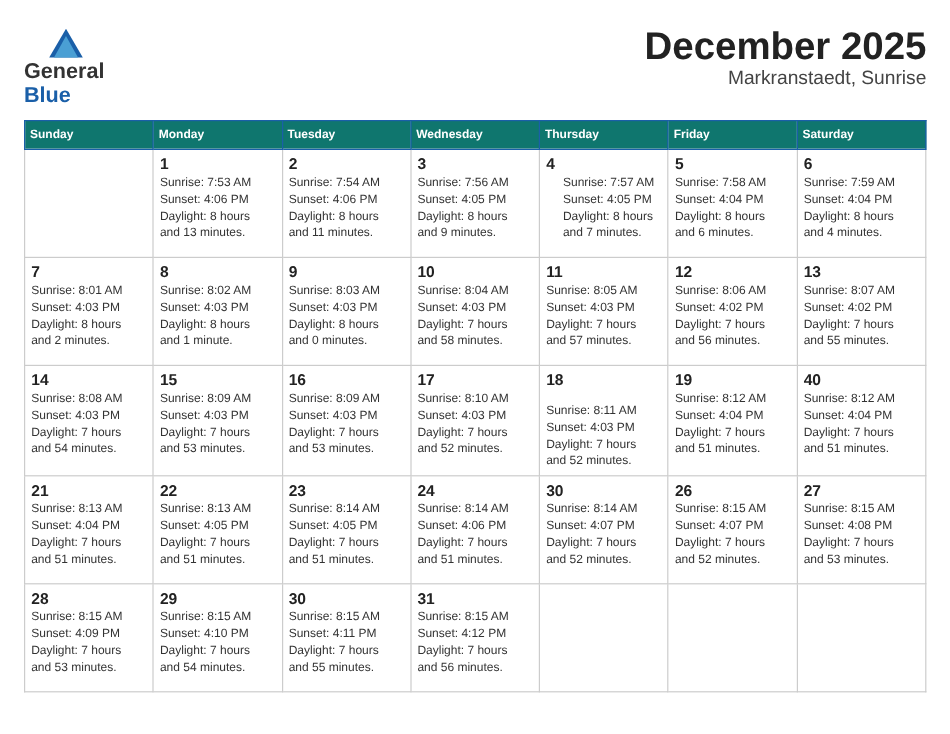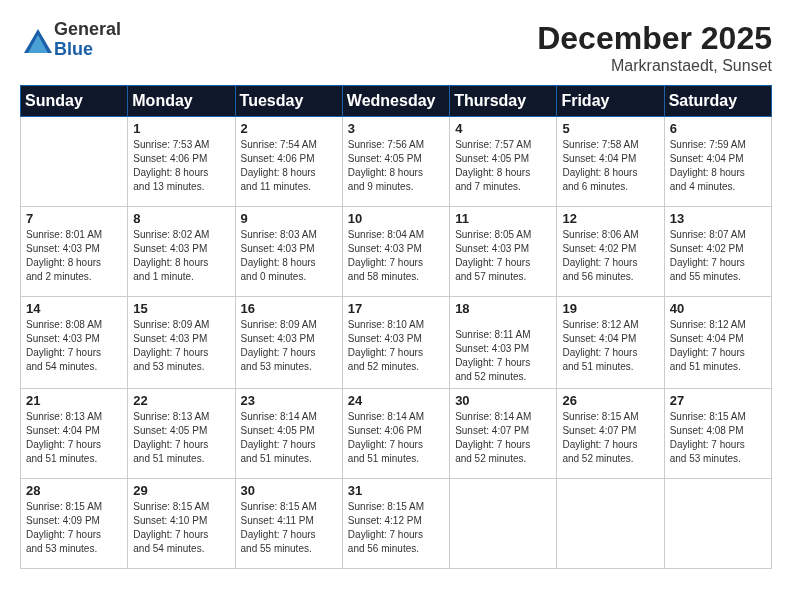--- a/index.html
+++ b/index.html
@@ -12,20 +12,21 @@
     }
     .header {
       display: flex;
       justify-content: space-between;
       align-items: flex-start;
       margin-bottom: 10px;
     }
     .logo {
       display: flex;
       align-items: center;
+      flex-direction: column;
     }
     .logo-text {
       display: flex;
       flex-direction: column;
       font-size: 18px;
       font-weight: bold;
       line-height: 1.1;
     }
     .logo-text .general { color: #333; }
     .logo-text .blue { color: #1a5fa8; }
@@ -46,25 +47,25 @@
     .location {
       font-size: 16px;
       color: #444;
     }
     .calendar {
       width: 100%;
       border-collapse: collapse;
       font-size: 10.5px;
     }
     .calendar th {
-      background: #0f172a;
+      background: #0f766e;
       color: #fff;
       padding: 6px 4px;
       text-align: left;
-      font-size: 16px;
+      font-size: 10px;
       font-weight: bold;
       border: 1px solid #1a5fa8;
     }
     .calendar td {
       border: 1px solid #ccc;
       vertical-align: top;
       padding: 4px 5px;
       width: calc(100% / 7);
       min-height: 80px;
       height: 90px;
@@ -98,21 +99,21 @@
         <polygon points="18,10 28,28 8,28" fill="#4a9fd4"></polygon>
       </svg>
     </div>
     <div class="logo-text">
       <span class="general">General</span>
       <span class="blue">Blue</span>
     </div>
   </div>
   <div class="title-block">
     <div class="month-title">December 2025</div>
-    <div class="location">Markranstaedt, Sunset</div>
+    <div class="location">Markranstaedt, Sunrise</div>
   </div>
 </div>
 
 <table class="calendar">
   <thead>
     <tr>
     <th>Sunday</th>
         <th>Monday</th>
         <th>Tuesday</th>
         <th>Wednesday</th>
@@ -140,21 +141,21 @@
         </td>
         <td>
           <div class="day-num">3</div>
           <div class="day-info" style="white-space: pre-line;">Sunrise: 7:56 AM
 Sunset: 4:05 PM
 Daylight: 8 hours
 and 9 minutes.</div>
         </td>
         <td>
           <div class="day-num">4</div>
-          <div class="day-info" style="white-space: pre-line;">Sunrise: 7:57 AM
+          <div class="day-info" style="white-space: pre-line; margin-left: 14px;">Sunrise: 7:57 AM
 Sunset: 4:05 PM
 Daylight: 8 hours
 and 7 minutes.</div>
         </td>
         <td>
           <div class="day-num">5</div>
           <div class="day-info" style="white-space: pre-line;">Sunrise: 7:58 AM
 Sunset: 4:04 PM
 Daylight: 8 hours
 and 6 minutes.</div>

